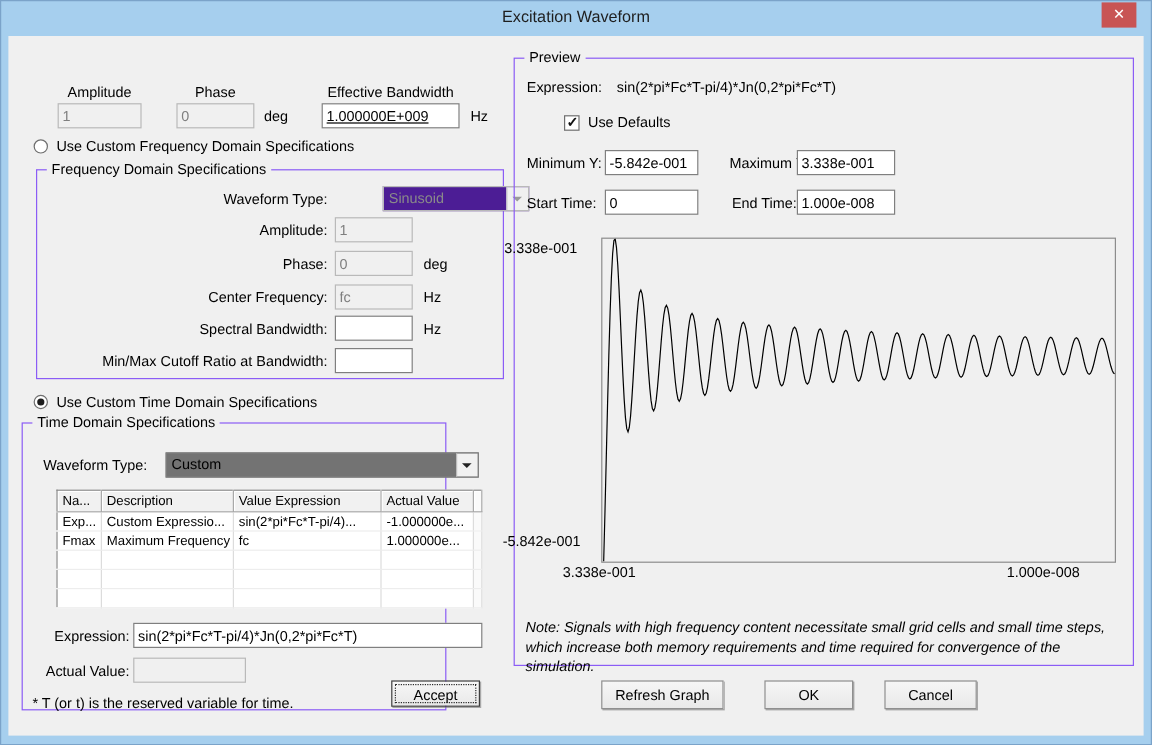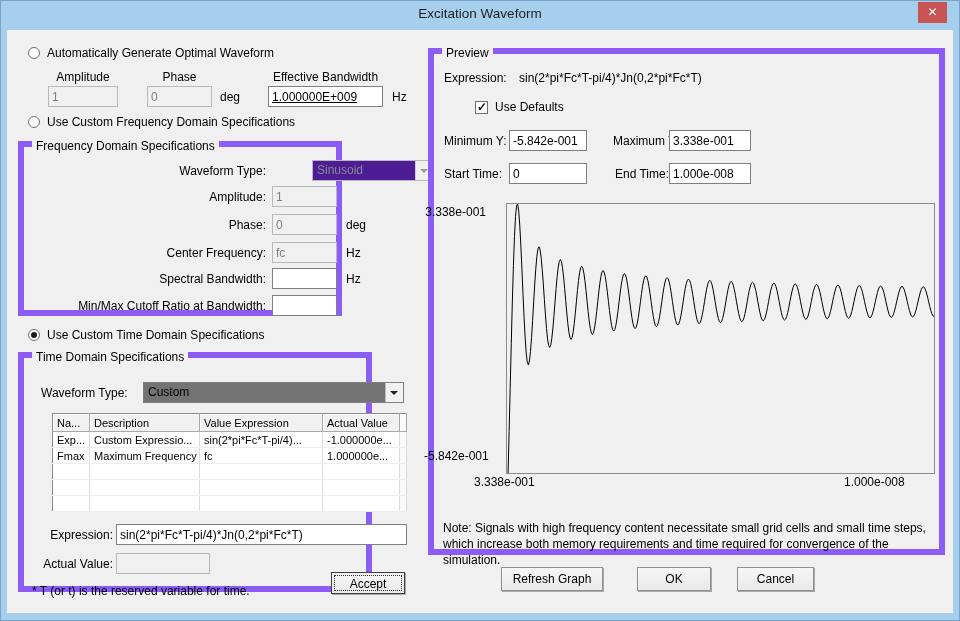--- a/index.html
+++ b/index.html
@@ -22,21 +22,21 @@
   .checkbox{width:13px;height:13px;border:1px solid #6e6e6e;background:#fff;
          box-sizing:border-box;position:relative;flex:0 0 auto;}
   .checkbox.checked::after{content:"✓";position:absolute;left:1px;top:-2px;font-size:12px;
          font-weight:bold;color:#111;}
 
   .tb{height:21px;box-sizing:border-box;border:1px solid #7f7f7f;background:#fff;
       font:12px "Liberation Sans",sans-serif;padding:0 3px;color:#000;}
   .tb.dis{background:#f0f0f0;border-color:#b9b9b9;color:#7f7f7f;}
   .abs{position:absolute;}
 
-  .group{position:absolute;border:6px solid #8b5cf6;box-sizing:border-box;}
+  .group{position:absolute;border:1px solid #8b5cf6;box-sizing:border-box;}
   .legend{position:absolute;top:-8px;left:8px;background:#f0f0f0;padding:0 4px;font-size:12px;
           white-space:nowrap;}
 
   .combo{height:21px;box-sizing:border-box;border:1px solid #7f7f7f;background:#737373;display:flex;}
   .combo .val{flex:1;font-size:12px;line-height:19px;padding-left:4px;overflow:hidden;white-space:nowrap;}
   .combo .arrow{width:17px;border-left:1px solid #bdbdbd;background:#f1f1f1;position:relative;}
   .combo .arrow::after{content:"";position:absolute;left:4px;top:8px;border:4px solid transparent;
           border-top-color:#222;}
   .combo.dis{border-color:#b9b9b9;background:#4c1d95;margin-left:40px;}
   .combo.dis .val{color:#8a8a8a;}
@@ -55,56 +55,52 @@
   table.tdt td{height:15px;border-right:1px solid #dcdcdc;border-bottom:1px solid #ededed;
         padding:0 4px;overflow:hidden;white-space:nowrap;}
   table.tdt .gut{padding:0;background:#fafafa;}
 
   .btn{box-sizing:border-box;border:1px solid #8f8f8f;background:linear-gradient(#f6f6f6,#e9e9e9);
        font:12px "Liberation Sans",sans-serif;text-align:center;line-height:22px;
        box-shadow:1px 1px 0 rgba(110,110,110,0.55);cursor:default;}
   .btn.default{border:1px solid #3f3f3f;outline:1px dotted #2a2a2a;outline-offset:-4px;}
 
   .plot{position:absolute;left:72px;top:149px;width:427px;height:269px;border:1px solid #8c8c8c;}
-  .note{position:absolute;left:9px;top:466px;width:505px;font-size:12px;line-height:16px;color:#000;}
+  .note{position:absolute;left:9px;top:466px;width:505px;font-size:12px;line-height:16px;color:#000;font-style:italic;}
 </style>
 </head>
 <body>
 
 <div class="win">
   <div class="titlebar">
     <div class="title">Excitation Waveform</div>
     <div class="close">
       <span>✕</span>
     </div>
   </div>
 
   <div class="client">
 
-    <div class="radio-row" style="left:21px;top:16px;">
-      <span class="radio"></span>
-      <span>Automatically Generate Optimal Waveform</span>
-    </div>
 
     <span class="lbl" style="left:41px;top:40px;width:70px;text-align:center;">Amplitude</span>
     <span class="lbl" style="left:140px;top:40px;width:65px;text-align:center;">Phase</span>
     <span class="lbl" style="left:261px;top:40px;width:115px;text-align:center;">Effective Bandwidth</span>
 
     <input class="tb dis abs" style="left: 41px; top: 56px; width: 70px;" value="1">
     <input class="tb dis abs" style="left: 140px; top: 56px; width: 65px;" value="0">
     <span class="lbl" style="left:213px;top:60px;">deg</span>
     <input class="tb abs" style="left: 261px; top: 56px; width: 115px; text-decoration: underline;" value="1.000000E+009">
     <span class="lbl" style="left:385px;top:60px;">Hz</span>
 
     <div class="radio-row" style="left:21px;top:85px;">
       <span class="radio"></span>
       <span>Use Custom Frequency Domain Specifications</span>
     </div>
 
-    <div class="group" style="left:11px;top:111px;width:324px;height:175px;">
+    <div class="group" style="left:23px;top:111px;width:390px;height:175px;">
       <span class="legend">Frequency Domain Specifications</span>
 
       <div class="fgrow" style="top:13px;">
         <span class="fgl">Waveform Type:</span>
         <div class="combo dis" style="width:122px;">
           <span class="val">Sinusoid</span>
           <span class="arrow"></span>
         </div>
       </div>
       <div class="fgrow" style="top:39px;">

